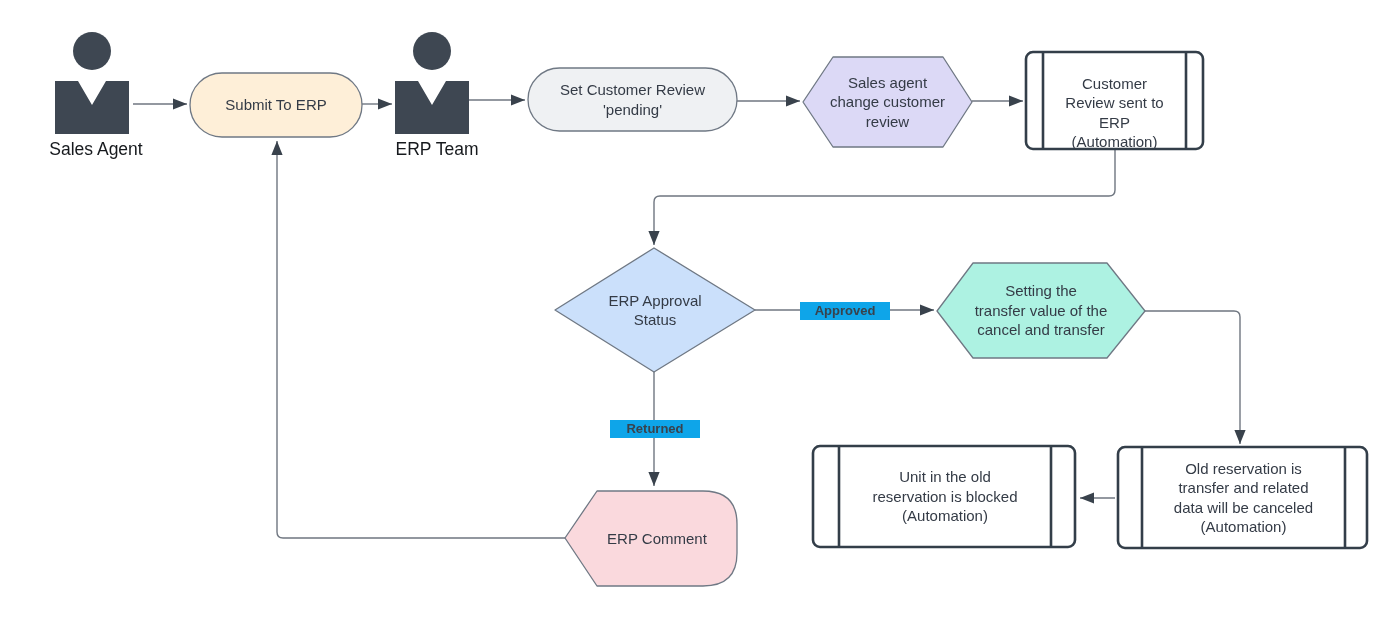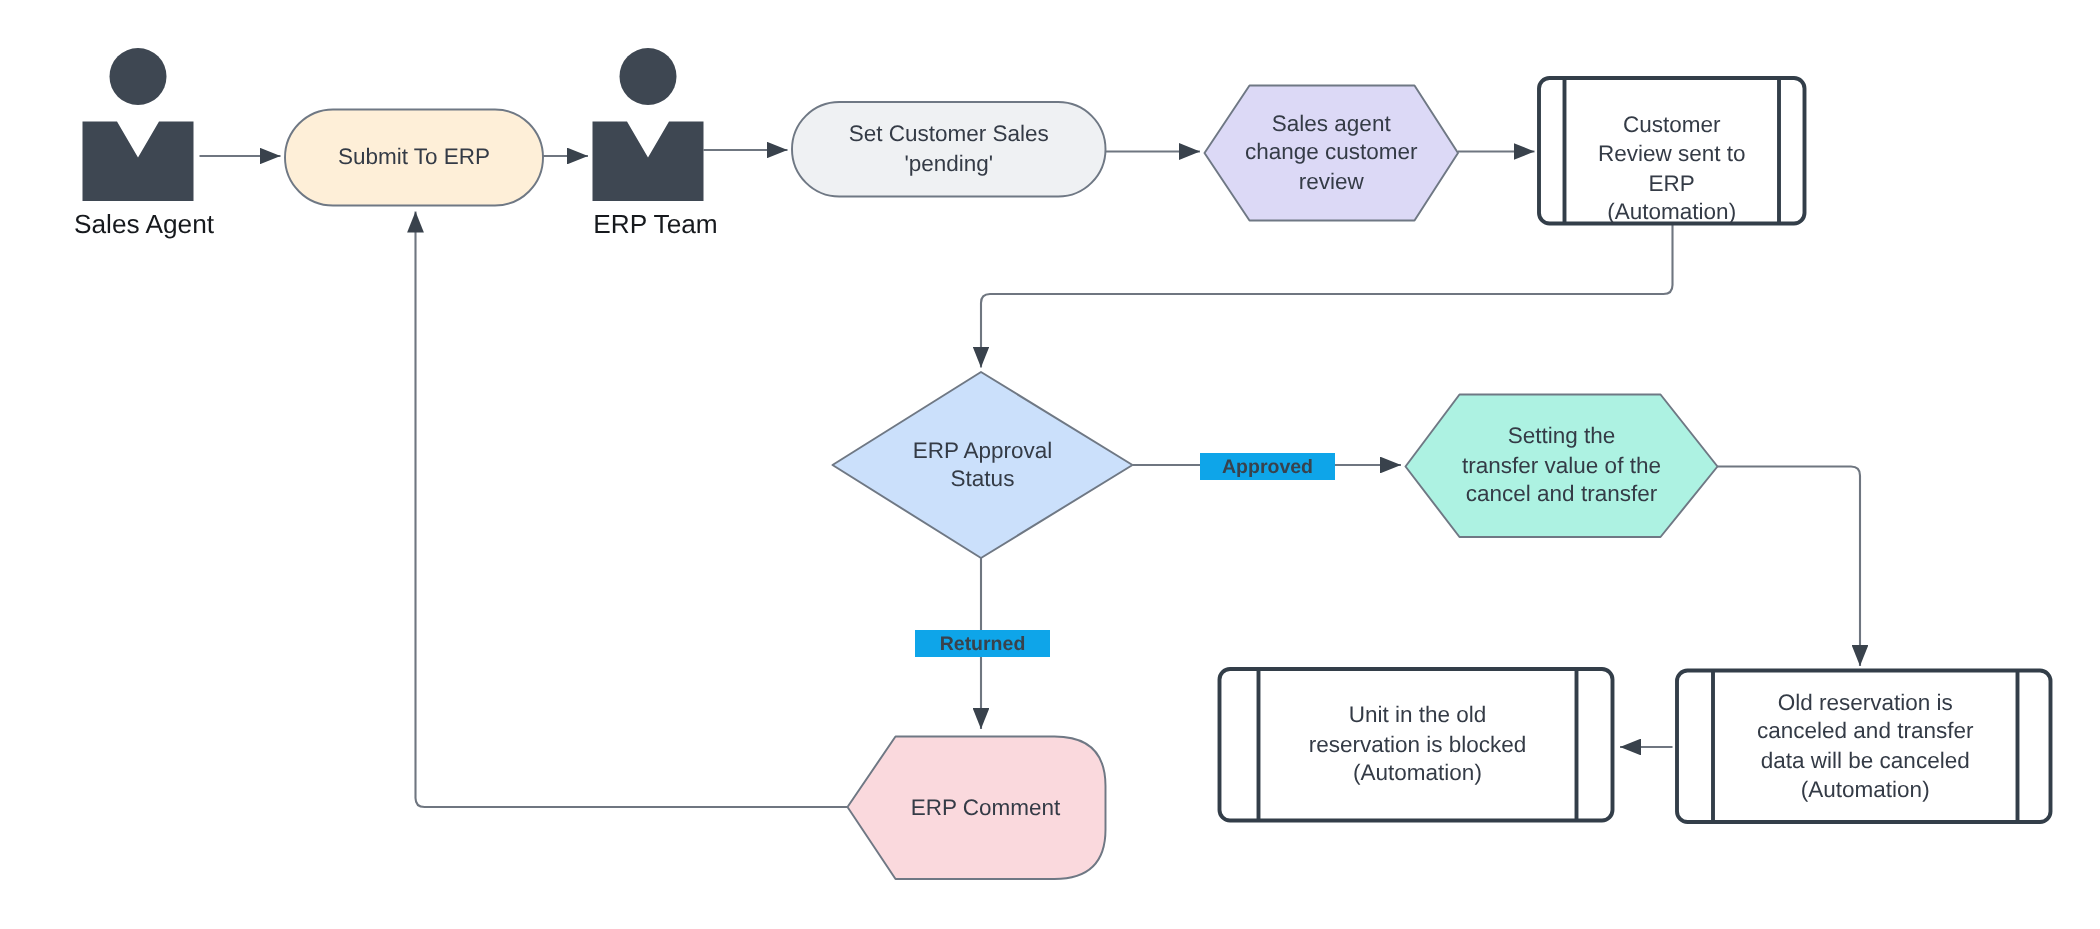--- a/index.html
+++ b/index.html
@@ -84,36 +84,36 @@
       <line class="bar" x1="1051" y1="447" x2="1051" y2="546"></line>
     </g>
 
     <path class="thin" d="M565,538 L597,491 H703 Q737,491 737,524 V553 Q737,586 703,586 H597 Z" fill="#FAD9DD"></path>
   </svg>
 
   <div class="actor-label" style="left:16px;top:137px;width:160px;height:24px;">Sales Agent</div>
   <div class="actor-label" style="left:357px;top:137px;width:160px;height:24px;text-align:right;">ERP Team</div>
 
   <div class="node-label" style="left:190px;top:73px;width:172px;height:64px;">Submit To ERP</div>
-  <div class="node-label" style="left:528px;top:68px;width:209px;height:63px;">Set Customer Sales
+  <div class="node-label" style="left:528px;top:68px;width:209px;height:63px;">Set Customer Review
 'pending'</div>
   <div class="node-label" style="left:803px;top:57px;width:169px;height:90px;">Sales agent
 change customer
 review</div>
   <div class="node-label" style="left:1043px;top:64px;width:143px;height:97px;">Customer
 Review sent to
 ERP
 (Automation)</div>
   <div class="node-label" style="left:555px;top:248px;width:200px;height:124px;">ERP Approval
 Status</div>
   <div class="node-label" style="left:937px;top:263px;width:208px;height:95px;">Setting the
 transfer value of the
 cancel and transfer</div>
   <div class="node-label" style="left:1142px;top:447px;width:203px;height:101px;">Old reservation is
-canceled  and transfer
+transfer  and related
 data will be canceled
 (Automation)</div>
   <div class="node-label" style="left:839px;top:446px;width:212px;height:101px;">Unit in the old
 reservation is blocked
 (Automation)</div>
   <div class="node-label" style="left:582px;top:491px;width:150px;height:95px;">ERP Comment</div>
 
   <div class="edge-label" style="left:800px;top:302px;width:90px;">Approved</div>
   <div class="edge-label" style="left:610px;top:420px;width:90px;">Returned</div>
 

